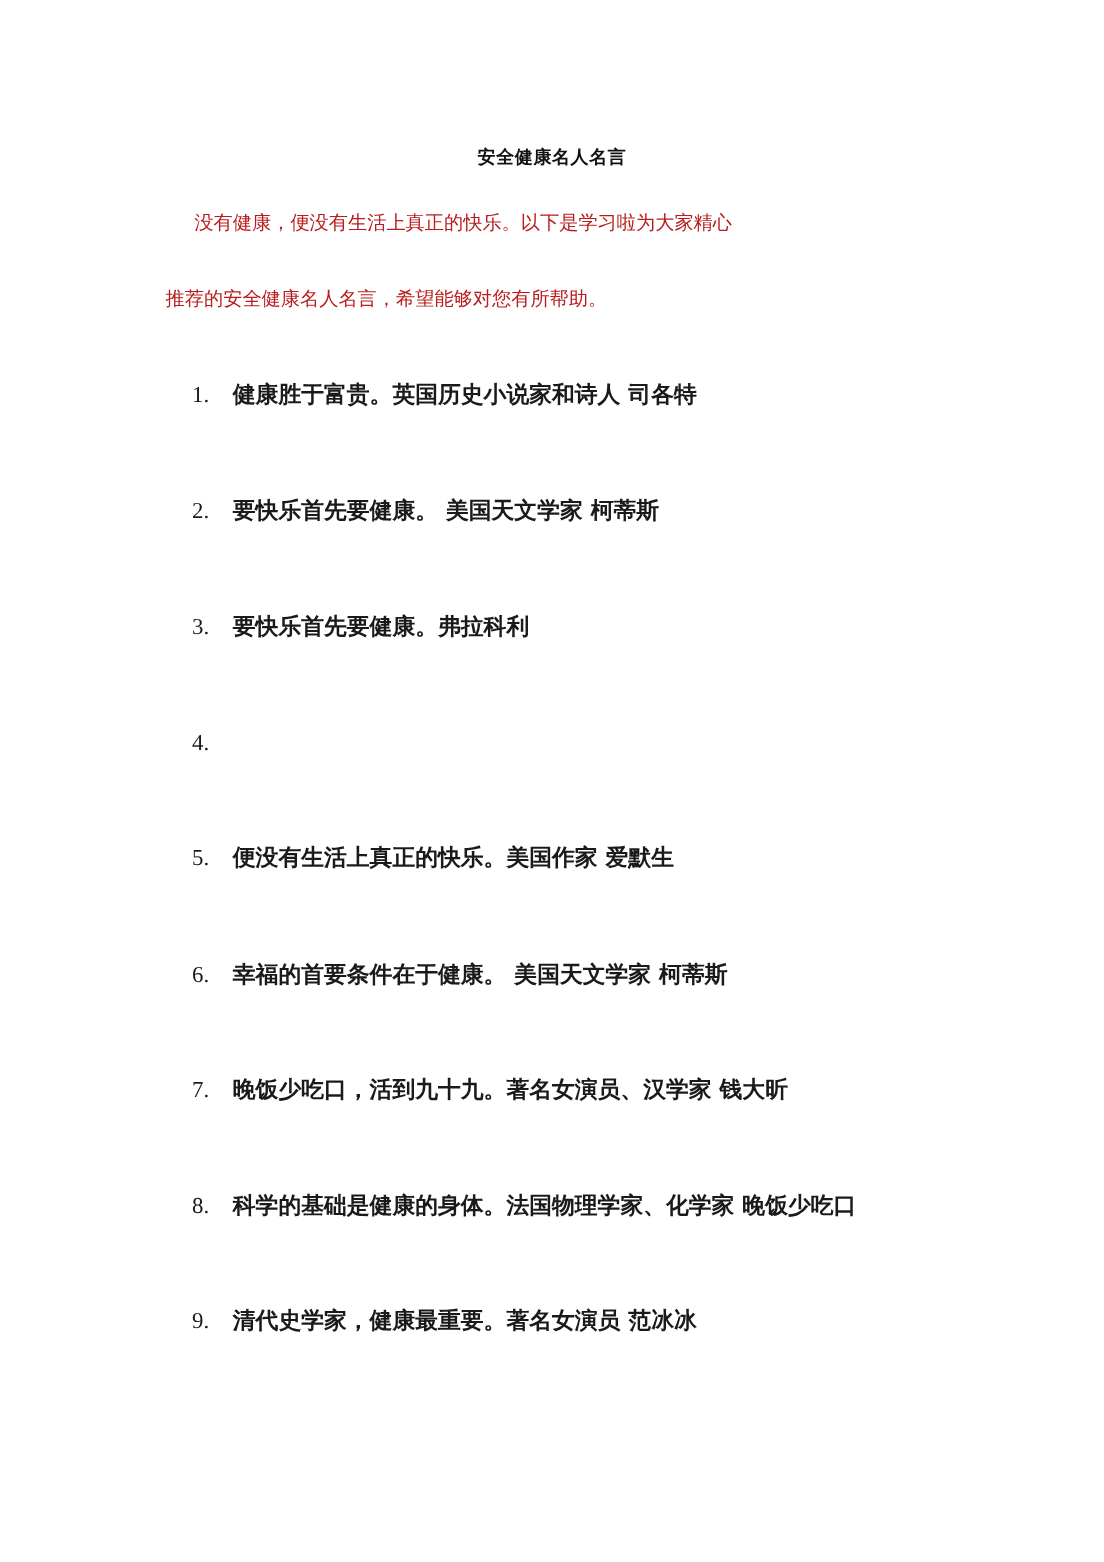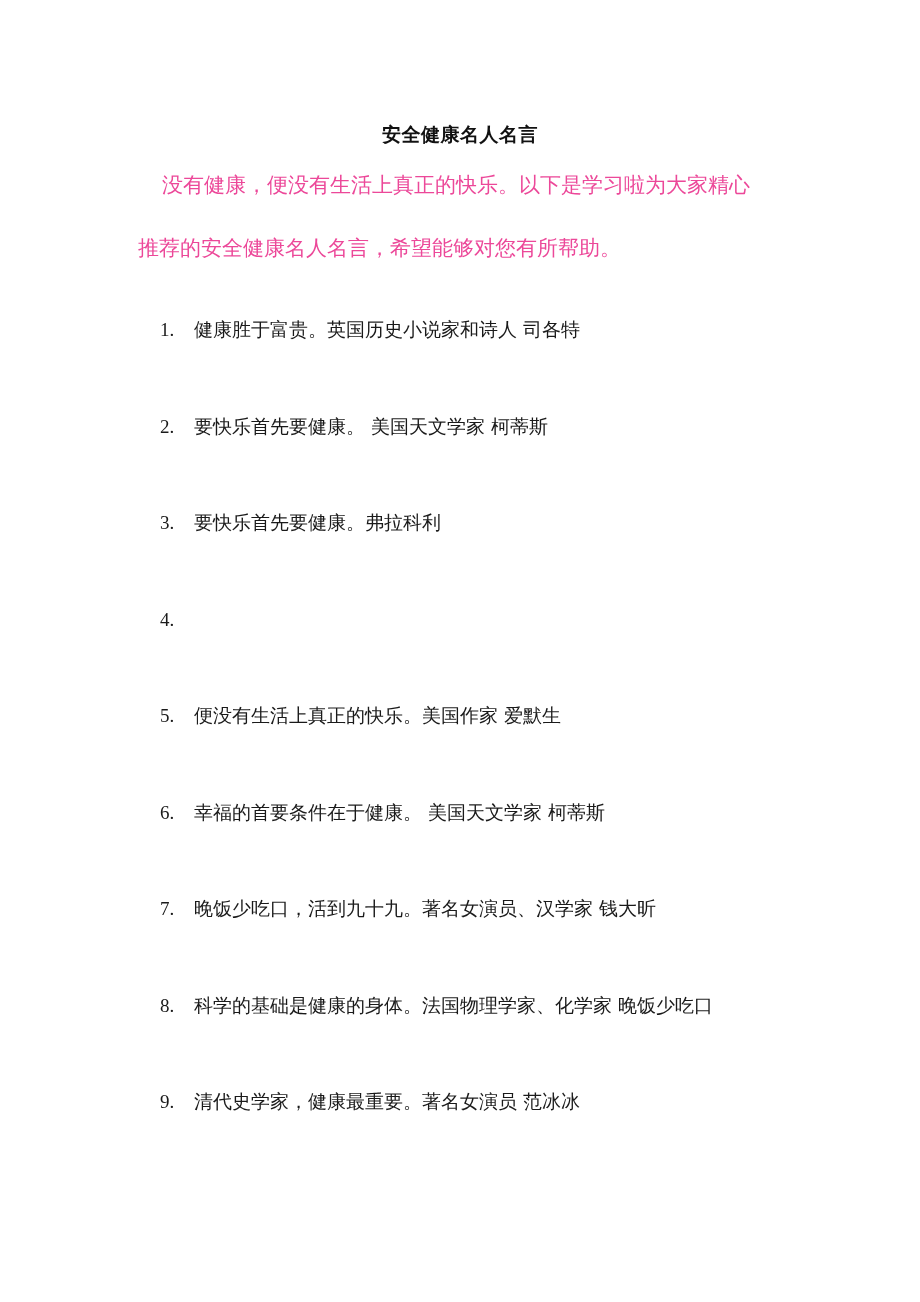--- a/index.html
+++ b/index.html
@@ -21,33 +21,33 @@
       width: 920px;
       height: 1302px;
       background: #ffffff;
     }
     .title {
       position: absolute;
       top: 122px;
       left: 0;
       width: 920px;
       text-align: center;
-      font-size: 19px;
+      font-size: 15px;
       font-weight: bold;
       font-family: "DejaVu Sans", "Liberation Sans", sans-serif;
       letter-spacing: 0.5px;
       color: #111111;
     }
     .intro {
       position: absolute;
       left: 138px;
       width: 650px;
-      font-size: 21px;
+      font-size: 16px;
       line-height: 19px;
-      color: #ec4899;
+      color: #b91c1c;
       white-space: nowrap;
     }
     .intro.line1 { top: 176px; left: 162px; }
     .intro.line2 { top: 239px; left: 138px; }
     .list {
       position: absolute;
       left: 160px;
       top: 320px;
       margin: 0;
       padding: 0;
@@ -63,20 +63,21 @@
       color: #1a1a1a;
     }
     .item-num {
       display: inline-block;
       width: 34px;
       font-family: "Liberation Serif", "DejaVu Serif", serif;
       font-size: 19px;
     }
     .item-text {
       display: inline-block;
+      font-weight: bold;
     }
   </style>
 </head>
 <body>
 
 <div class="page">
   <div class="title">安全健康名人名言</div>
 
   <div class="intro line1">没有健康，便没有生活上真正的快乐。以下是学习啦为大家精心</div>
   <div class="intro line2">推荐的安全健康名人名言，希望能够对您有所帮助。</div>

